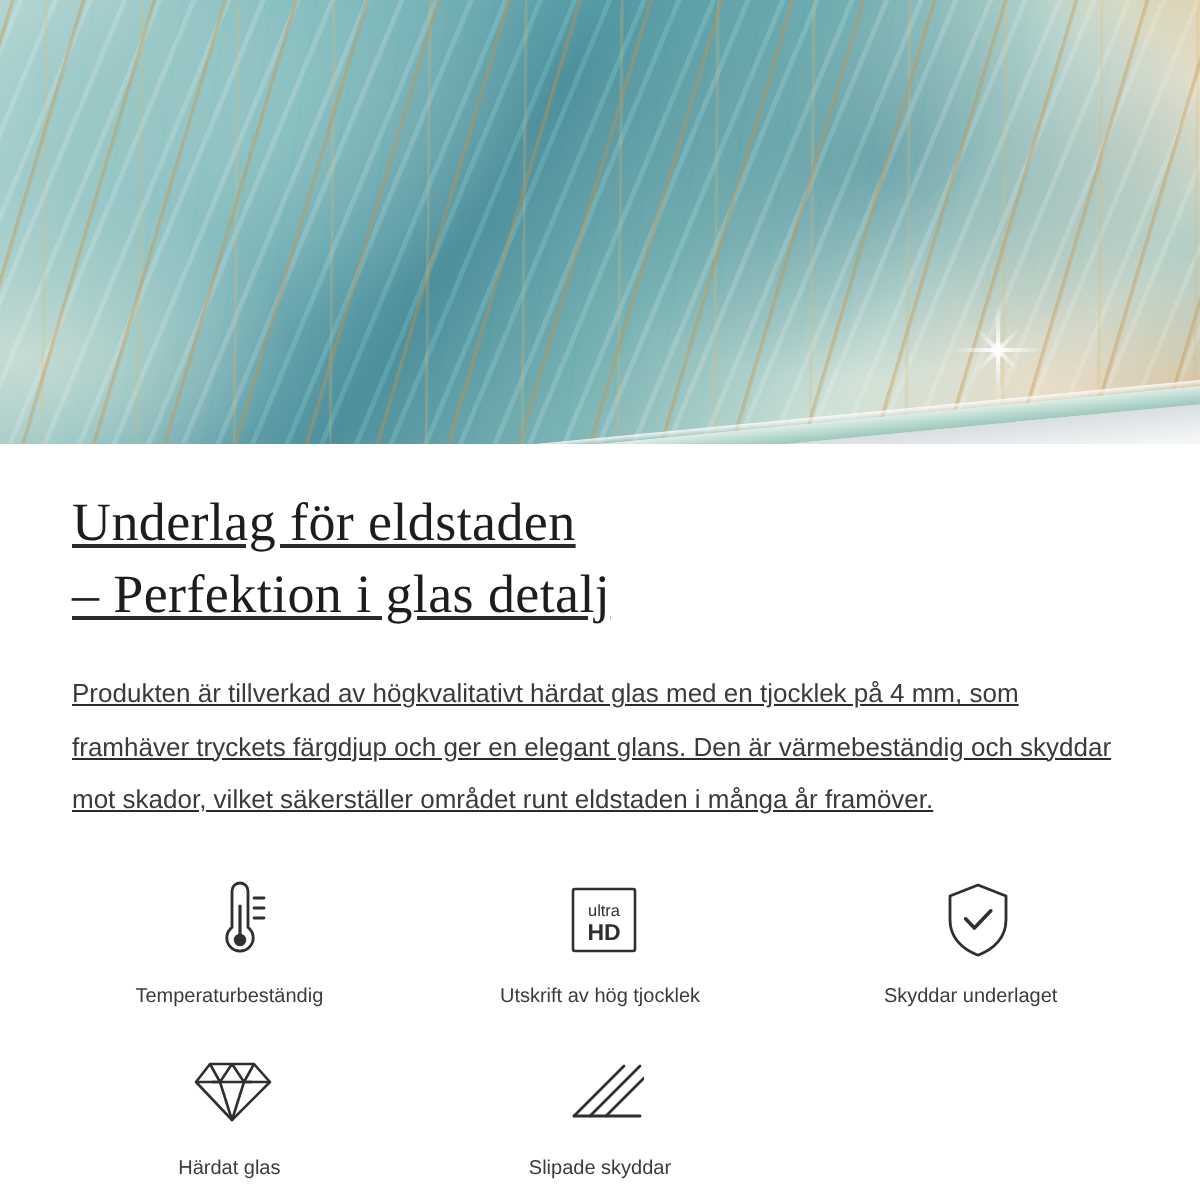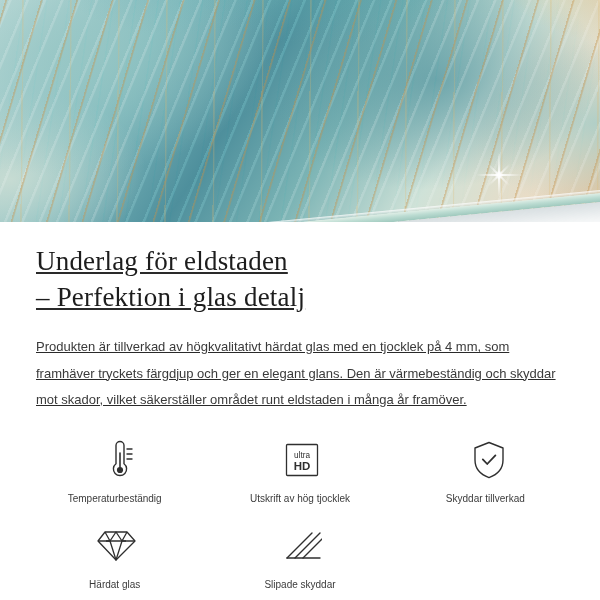--- a/index.html
+++ b/index.html
@@ -279,21 +279,21 @@
       <div class="feature-label">Utskrift av hög tjocklek</div>
     </div>
 
     <div class="feature">
       <div class="feature-icon">
         <svg width="36" height="42" viewBox="0 0 36 42" fill="none" stroke="#2f2f2f" stroke-width="1.4" stroke-linejoin="round">
           <path d="M18 3.5 32 9v12c0 8.5-5.8 14.6-14 17.6C9.8 35.6 4 29.5 4 21V9l14-5.5z"></path>
           <path d="M11.8 20.4 16.2 25l8.2-8.6" stroke-width="1.8" stroke-linecap="round"></path>
         </svg>
       </div>
-      <div class="feature-label">Skyddar tillverkad</div>
+      <div class="feature-label">Skyddar underlaget</div>
     </div>
 
     <div class="feature">
       <div class="feature-icon">
         <svg width="42" height="36" viewBox="0 0 42 36" fill="none" stroke="#2f2f2f" stroke-width="1.3" stroke-linejoin="round">
           <path d="M10 4h22l8 9-19 19L3 13l7-9z"></path>
           <path d="M3 13h37"></path>
           <path d="M10 4l5 9-4 0"></path>
           <path d="M32 4l-5 9 4 0"></path>
           <path d="M15 13l6 19 6-19"></path>

